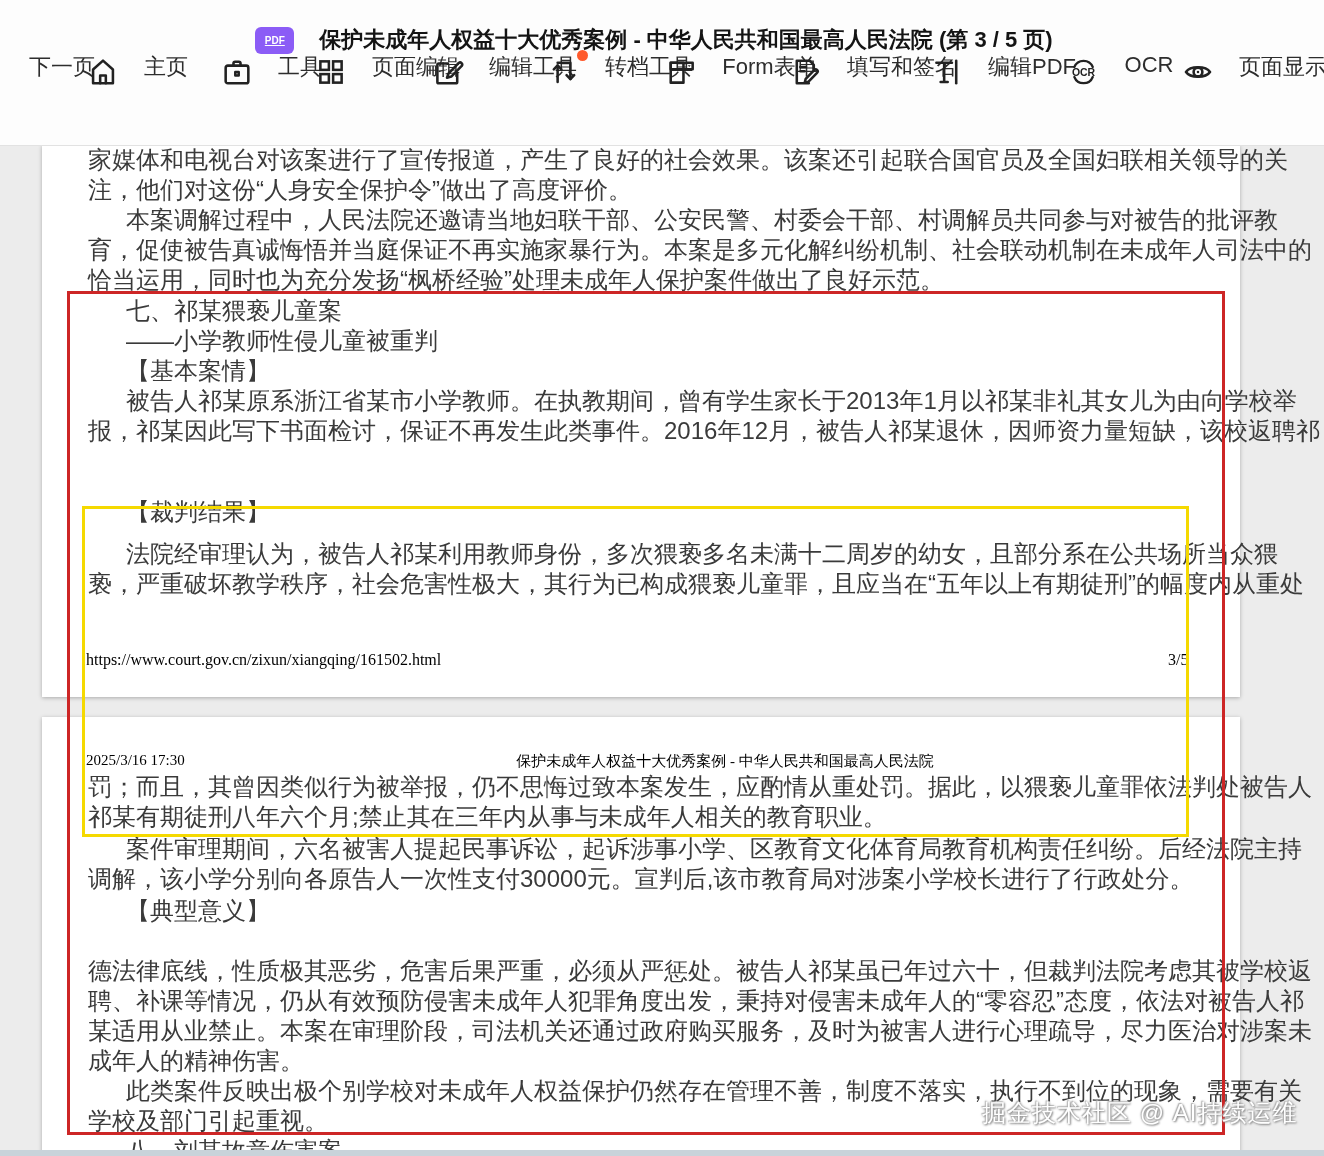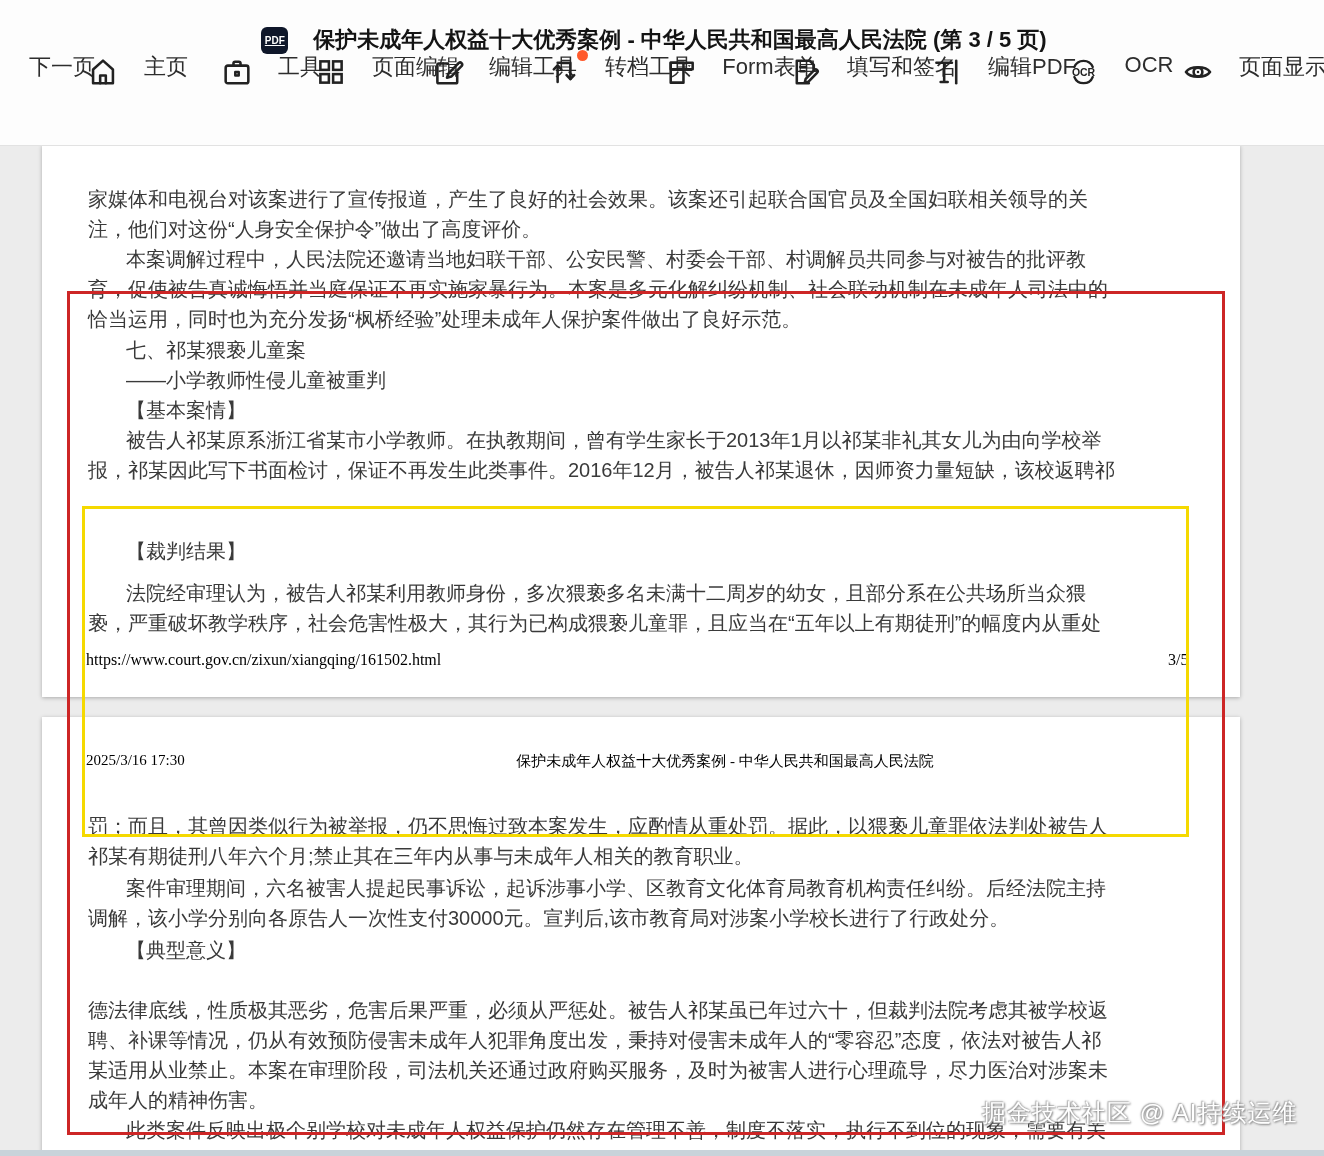--- a/index.html
+++ b/index.html
@@ -4,41 +4,41 @@
 <style>
   html,body{margin:0;padding:0;background:#dadada;}
   .screen{position:relative;width:1324px;height:1156px;background:#ececec;overflow:hidden;
           font-family:"Liberation Sans","DejaVu Sans",sans-serif;}
 
   
   .toolbar{position:absolute;top:0;left:0;width:1324px;height:145px;background:#fdfdfd;
            border-bottom:1px solid #e2e2e2;z-index:50;}
   .title-row{position:absolute;top:9px;left:0;width:100%;display:flex;justify-content:center;
              align-items:center;gap:9px;}
-  .pdf-badge{width:27px;height:27px;background:#0f172a;color:#fff;font-weight:bold;font-size:10px;
+  .pdf-badge{width:39px;height:27px;background:#8b5cf6;color:#fff;font-weight:bold;font-size:10px;
              display:flex;align-items:center;justify-content:center;border-radius:6px;flex:0 0 auto;text-decoration:underline;}
   .doc-title{margin:16px;font-size:22px;font-weight:700;color:#141414;white-space:nowrap;}
   .tools{position:absolute;top:52px;left:0;width:100%;height:92px;}
   .tool{position:absolute;top:0;transform:translateX(-50%);display:flex;flex-direction:row;
         align-items:flex-start;gap:24px;cursor:pointer;}
   .ticon{position:relative;height:40px;display:flex;align-items:center;justify-content:center;}
   .ticon svg{display:block;}
   .tlabel{font-size:22px;color:#2d2d2d;white-space:nowrap;}
   .dot{position:absolute;top:-2px;right:-7px;width:11px;height:11px;border-radius:50%;
        background:#ff5a2c;}
 
   
   .page{position:absolute;left:42px;width:1198px;background:#fff;
         box-shadow:0 1px 4px rgba(0,0,0,.28);}
   .page3{top:145px;height:552px;}
   .page4{top:717px;height:439px;}
 
   
-  .ln{position:absolute;left:88px;font-size:20px;line-height:30px;color:#3a3a3a;
-      white-space:nowrap;z-index:5;margin-top:39px;}
+  .ln{position:absolute;left:88px;font-size:24px;line-height:30px;color:#3a3a3a;
+      white-space:nowrap;z-index:5;}
   .ind{padding-left:38px;}
   .serif{position:absolute;font-family:"Liberation Serif","DejaVu Serif",serif;font-size:16px;
          line-height:24px;color:#000;white-space:nowrap;z-index:5;}
   .footer-url{top:648px;left:86px;}
   .footer-page{top:648px;left:1168px;}
   .p4-datetime{top:748px;left:86px;font-size:15px;}
   .p4-title{top:749px;left:330px;width:790px;text-align:center;font-size:15px;}
 
   
   .annot{position:absolute;z-index:10;pointer-events:none;background:transparent;}

